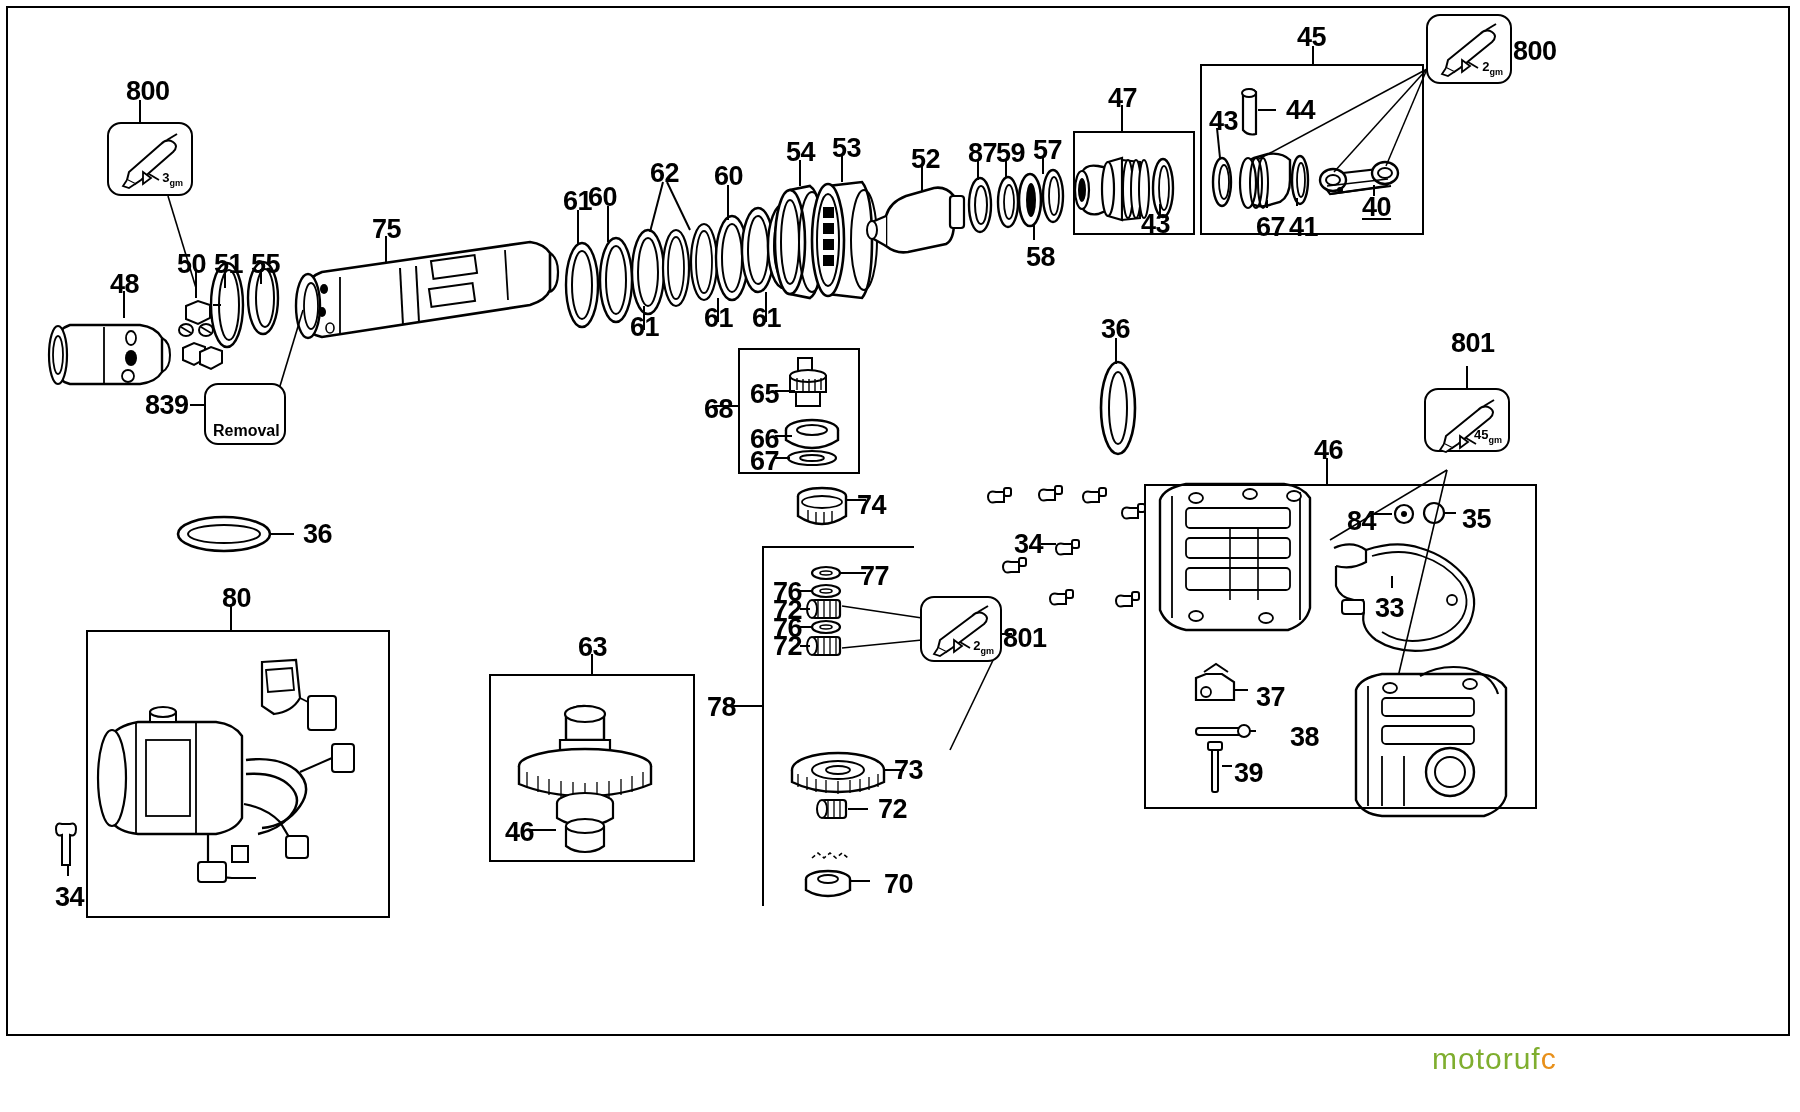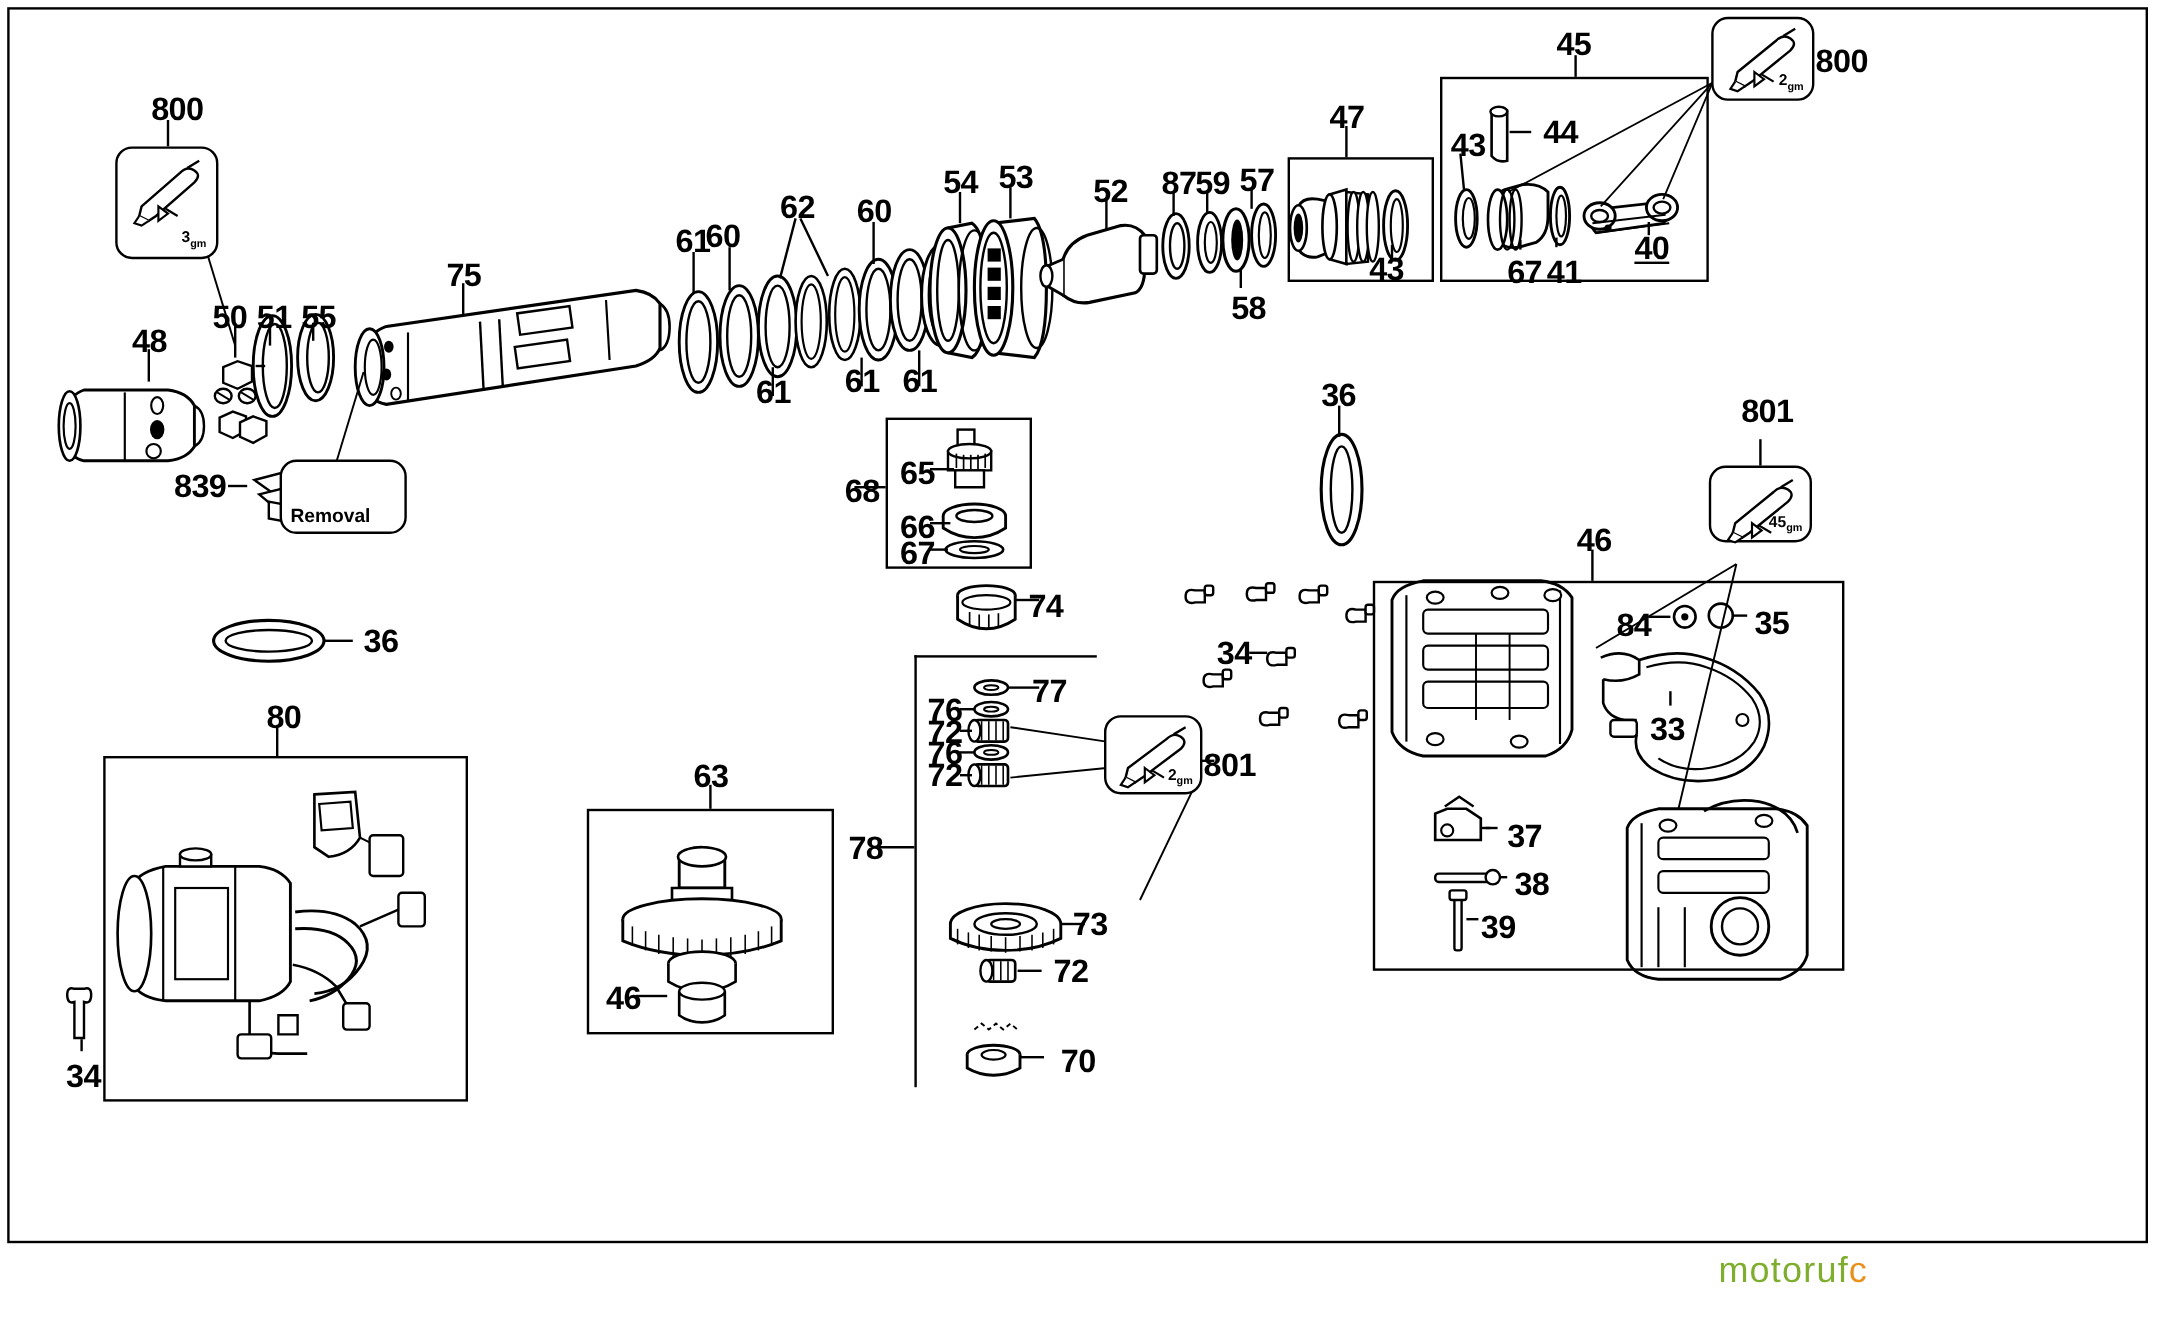--- a/index.html
+++ b/index.html
@@ -548,21 +548,21 @@
   </svg>
 
   <div class="box" style="left:1073px;top:131px;width:122px;height:104px;"></div>
   <div class="box" style="left:1200px;top:64px;width:224px;height:171px;"></div>
   <div class="box" style="left:1144px;top:484px;width:393px;height:325px;"></div>
   <div class="box" style="left:738px;top:348px;width:122px;height:126px;"></div>
   <div class="box" style="left:762px;top:546px;width:152px;height:360px;border-right:none;border-bottom:none;"></div>
   <div class="box" style="left:489px;top:674px;width:206px;height:188px;"></div>
   <div class="box" style="left:86px;top:630px;width:304px;height:288px;"></div>
 
-  <div class="gbox" style="left:96px;top:122px;width:86px;height:94px;">
+  <div class="gbox" style="left:107px;top:122px;width:86px;height:74px;">
     <svg width="86" height="74">
       <path d="M18,56 L20,48 L52,20 Q58,14 64,18 Q70,22 64,28 L32,56 L26,60 Z" fill="#fff" stroke="#000" stroke-width="2"></path>
       <path d="M58,16 L68,10" stroke="#000" stroke-width="2"></path>
       <path d="M34,48 L42,54 L34,60 Z" fill="#fff" stroke="#000" stroke-width="1.8"></path>
       <path d="M40,50 L50,56" stroke="#000" stroke-width="1.8"></path>
       <path d="M18,56 L14,62 L20,64 L26,60" fill="#fff" stroke="#000" stroke-width="1.8"></path>
     </svg>
     <span class="gqty" style="right:8px;bottom:6px;">3<sub>gm</sub></span>
   </div>
 
@@ -592,21 +592,21 @@
     <svg width="82" height="66">
       <path d="M16,50 L18,42 L50,18 Q56,12 62,16 Q68,20 62,26 L30,50 L24,54 Z" fill="#fff" stroke="#000" stroke-width="2"></path>
       <path d="M56,14 L66,8" stroke="#000" stroke-width="2"></path>
       <path d="M32,42 L40,48 L32,54 Z" fill="#fff" stroke="#000" stroke-width="1.8"></path>
       <path d="M38,44 L48,50" stroke="#000" stroke-width="1.8"></path>
       <path d="M16,50 L12,56 L18,58 L24,54" fill="#fff" stroke="#000" stroke-width="1.8"></path>
     </svg>
     <span class="gqty" style="right:6px;bottom:4px;">2<sub>gm</sub></span>
   </div>
 
-  <div class="gbox" style="left:204px;top:383px;width:106px;height:62px;margin-left:29px;">
+  <div class="gbox" style="left:204px;top:383px;width:82px;height:62px;">
     <span class="removal-cap" style="left:7px;bottom:3px;">Removal</span>
   </div>
 
   <div id="labels">
       <div class="lbl" style="left: 126px; top: 78px;">800</div>
       <div class="lbl" style="left: 110px; top: 271px;">48</div>
       <div class="lbl" style="left: 177px; top: 251px;">50</div>
       <div class="lbl" style="left: 214px; top: 251px;">51</div>
       <div class="lbl" style="left: 251px; top: 251px; text-align: center;">55</div>
       <div class="lbl" style="left: 145px; top: 392px;">839</div>
@@ -637,21 +637,21 @@
       <div class="lbl" style="left: 1289px; top: 214px;">41</div>
       <div class="lbl" style="left: 1362px; top: 194px; text-decoration: underline;">40</div>
       <div class="lbl" style="left: 1513px; top: 38px;">800</div>
       <div class="lbl" style="left: 1101px; top: 316px;">36</div>
       <div class="lbl" style="left: 1451px; top: 330px;">801</div>
       <div class="lbl" style="left: 1314px; top: 437px;">46</div>
       <div class="lbl" style="left: 1347px; top: 508px;">84</div>
       <div class="lbl" style="left: 1462px; top: 506px;">35</div>
       <div class="lbl" style="left: 1375px; top: 595px;">33</div>
       <div class="lbl" style="left: 1256px; top: 684px;">37</div>
-      <div class="lbl" style="left: 1262px; top: 724px;">38</div>
+      <div class="lbl" style="left: 1290px; top: 724px;">38</div>
       <div class="lbl" style="left: 1234px; top: 760px;">39</div>
       <div class="lbl" style="left: 704px; top: 396px;">68</div>
       <div class="lbl" style="left: 750px; top: 381px;">65</div>
       <div class="lbl" style="left: 750px; top: 426px;">66</div>
       <div class="lbl" style="left: 750px; top: 448px;">67</div>
       <div class="lbl" style="left: 857px; top: 492px;">74</div>
       <div class="lbl" style="left: 1014px; top: 531px;">34</div>
       <div class="lbl" style="left: 860px; top: 563px;">77</div>
       <div class="lbl" style="left: 773px; top: 579px;">76</div>
       <div class="lbl" style="left: 773px; top: 597px;">72</div>

